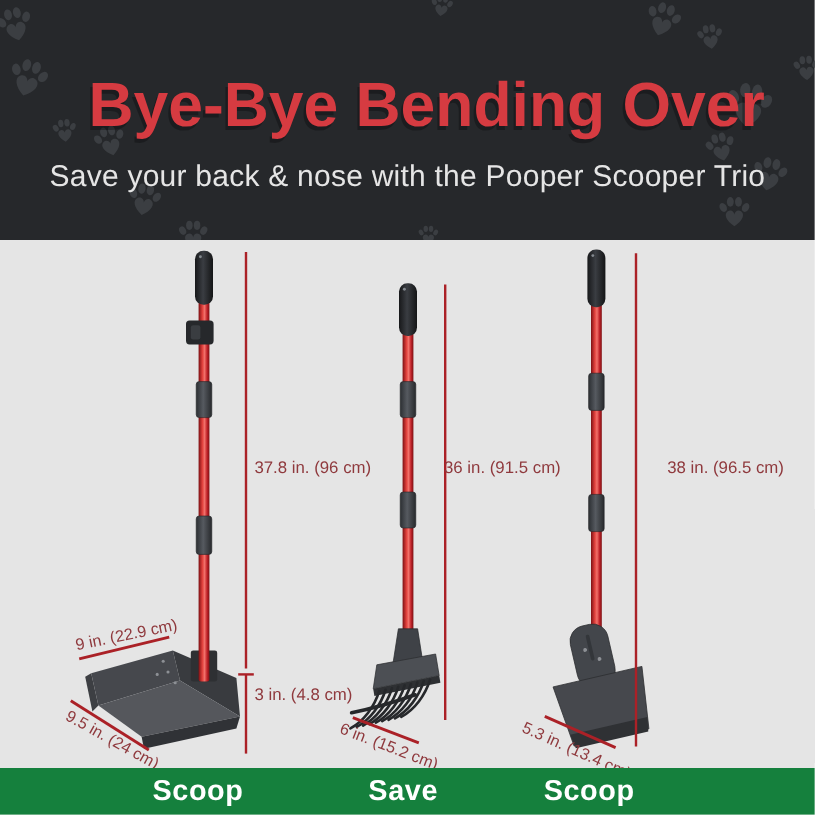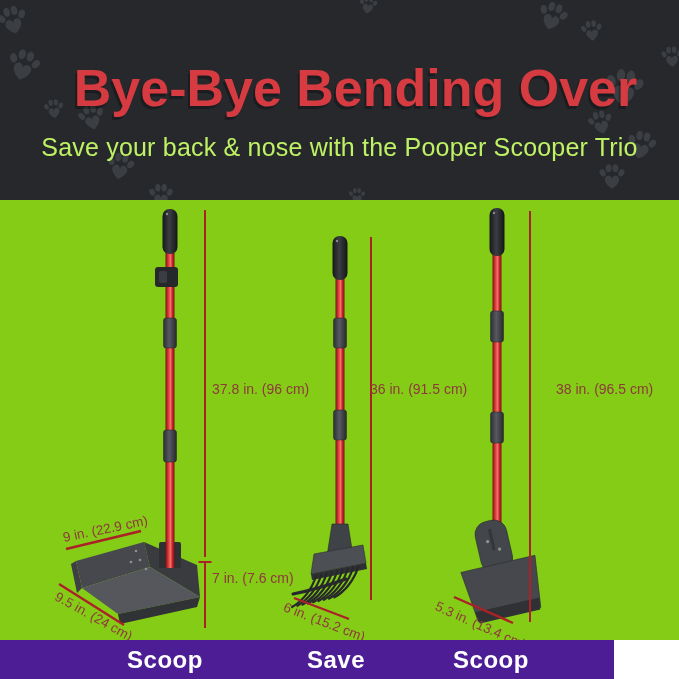--- a/index.html
+++ b/index.html
@@ -12,31 +12,31 @@
     position:relative;width:679px;height:200px;background:#26282b;overflow:hidden;
   }
   .paw-layer{position:absolute;left:0;top:0;width:679px;height:200px;}
   .page-title{
     position:absolute;left:0;top:42px;width:679px;margin:16px;text-align:center;
     font-size:52px;font-weight:bold;letter-spacing:0px;color:#d63b41;
     text-shadow:-2px 3px 0 rgba(0,0,0,0.28);
   }
   .page-subtitle{
     position:absolute;left:0;top:133px;width:679px;margin:0;text-align:center;
-    font-size:25px;font-weight:400;color:#bef264;letter-spacing:0.2px;
+    font-size:25px;font-weight:400;color:#e5e5e5;letter-spacing:0.2px;
   }
   
-  .main{position:relative;width:679px;height:440px;background:#84cc16;}
+  .main{position:relative;width:679px;height:440px;background:#e5e5e5;}
   .illo{position:absolute;left:0;top:0;}
   .dim{
     position:absolute;font-size:14px;color:#8f393d;white-space:nowrap;line-height:17px;
   }
   .dim.rot{transform-origin:left center;font-size:13.5px;}
   
-  .footer{position:relative;width:614px;height:39px;background:#4c1d95;}
+  .footer{position:relative;width:679px;height:39px;background:#15803d;}
   .footer .tool-label{
     position:absolute;top:50%;transform:translate(-50%,-50%);
     color:#ffffff;font-size:24px;font-weight:bold;letter-spacing:0.5px;white-space:nowrap;
   }
   .footer .lbl-scoop{left:165px;}
   .footer .lbl-rake{left:336px;}
   .footer .lbl-spade{left:491px;}
 </style>
 </head>
 <body>
@@ -173,21 +173,21 @@
       <path d="M66,549 L141,531" stroke-width="2.4"></path>
       <path d="M59,584 L124,625" stroke-width="2.4"></path>
       <path d="M294,598 L349,619" stroke-width="2.4"></path>
       <path d="M454,597 L513,623" stroke-width="2.4"></path>
     </g>
   </svg>
 
   <div class="dim" style="left:212px;top:181px;">37.8 in. (96 cm)</div>
   <div class="dim" style="left:370px;top:181px;">36 in. (91.5 cm)</div>
   <div class="dim" style="left:536px;top:181px;margin-left:20px;">38 in. (96.5 cm)</div>
-  <div class="dim" style="left:212px;top:370px;">7 in. (7.6 cm)</div>
+  <div class="dim" style="left:212px;top:370px;">3 in. (4.8 cm)</div>
   <div class="dim rot" style="left:63px;top:329px;transform:rotate(-11.5deg);">9 in. (22.9 cm)</div>
   <div class="dim rot" style="left:56px;top:387px;transform:rotate(29deg);">9.5 in. (24 cm)</div>
   <div class="dim rot" style="left:284px;top:398px;transform:rotate(21deg);">6 in. (15.2 cm)</div>
   <div class="dim rot" style="left:436px;top:397px;transform:rotate(24deg);">5.3 in. (13.4 cm)</div>
 </div>
 
 <div class="footer">
   <span class="tool-label lbl-scoop">Scoop</span>
   <span class="tool-label lbl-rake">Save</span>
   <span class="tool-label lbl-spade">Scoop</span>

